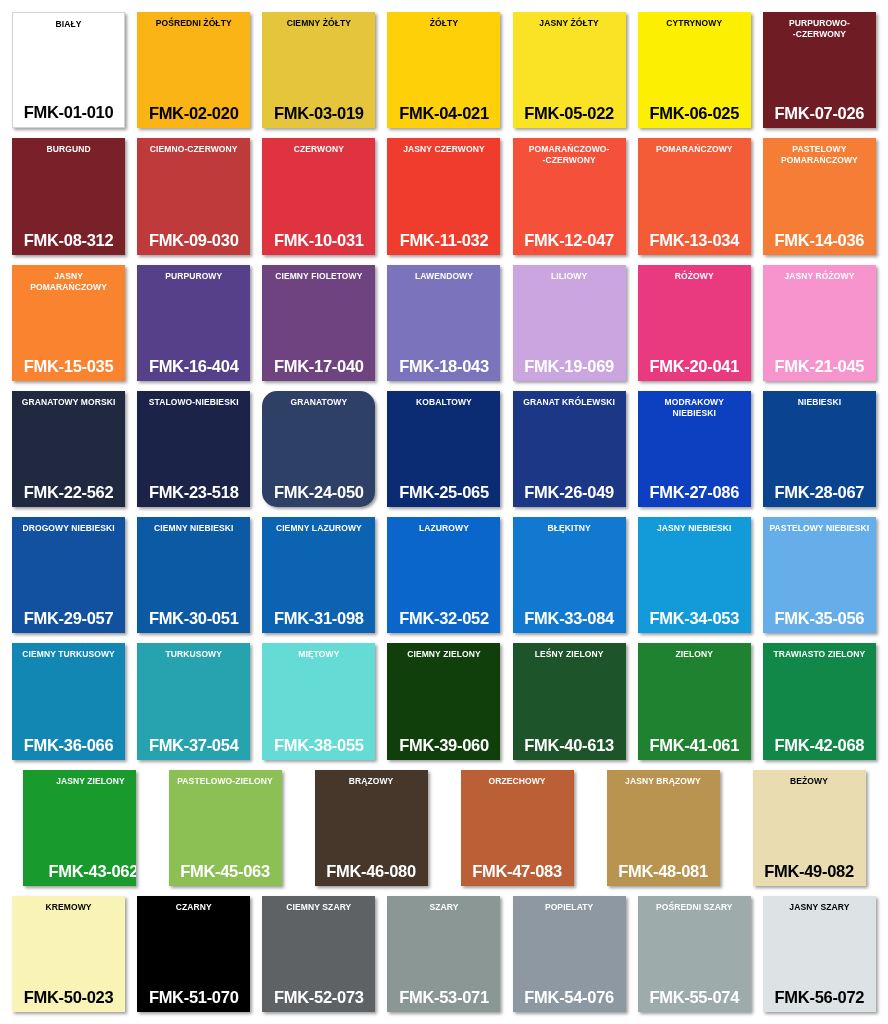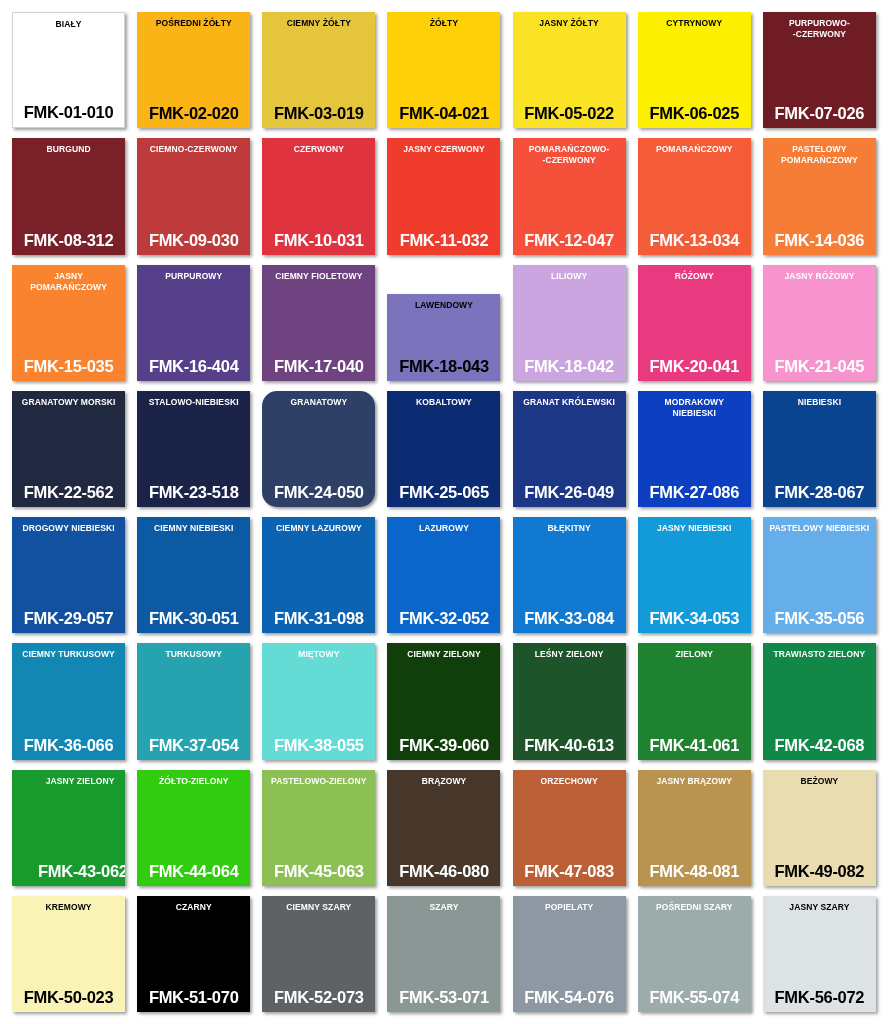--- a/index.html
+++ b/index.html
@@ -175,29 +175,29 @@
           <div class="swatch-code">FMK-16-404</div>
         </div>
       </div>
       <div class="swatch-cell">
         <div class="swatch" style="background: rgb(110, 67, 128); color: rgb(255, 255, 255);">
           <div class="swatch-name">CIEMNY FIOLETOWY</div>
           <div class="swatch-code">FMK-17-040</div>
         </div>
       </div>
       <div class="swatch-cell">
-        <div class="swatch" style="background: rgb(123, 116, 189); color: #000000; margin-top: 29px;">
+        <div class="swatch" style="background: rgb(123, 116, 189); color: #ffffff;">
           <div class="swatch-name">LAWENDOWY</div>
           <div class="swatch-code">FMK-18-043</div>
         </div>
       </div>
       <div class="swatch-cell">
         <div class="swatch" style="background: rgb(203, 165, 223); color: rgb(255, 255, 255);">
           <div class="swatch-name">LILIOWY</div>
-          <div class="swatch-code">FMK-18-042</div>
+          <div class="swatch-code">FMK-19-069</div>
         </div>
       </div>
       <div class="swatch-cell">
         <div class="swatch" style="background: rgb(234, 58, 127); color: rgb(255, 255, 255);">
           <div class="swatch-name">RÓŻOWY</div>
           <div class="swatch-code">FMK-20-041</div>
         </div>
       </div>
       <div class="swatch-cell">
         <div class="swatch" style="background: rgb(247, 148, 205); color: rgb(255, 255, 255);">
@@ -339,26 +339,20 @@
       </div>
     </div>
     <div class="swatch-row">
       <div class="swatch-cell">
         <div class="swatch" style="background: rgb(24, 154, 45); color: rgb(255, 255, 255); padding-left: 26px;">
           <div class="swatch-name">JASNY ZIELONY</div>
           <div class="swatch-code">FMK-43-062</div>
         </div>
       </div>
       <div class="swatch-cell">
-        <div class="swatch" style="background: rgb(49, 204, 16); color: rgb(255, 255, 255);">
-          <div class="swatch-name">ŻÓŁTO-ZIELONY</div>
-          <div class="swatch-code">FMK-44-064</div>
-        </div>
-      </div>
-      <div class="swatch-cell">
         <div class="swatch" style="background: rgb(140, 192, 85); color: rgb(255, 255, 255);">
           <div class="swatch-name">PASTELOWO-ZIELONY</div>
           <div class="swatch-code">FMK-45-063</div>
         </div>
       </div>
       <div class="swatch-cell">
         <div class="swatch" style="background: rgb(70, 55, 42); color: rgb(255, 255, 255);">
           <div class="swatch-name">BRĄZOWY</div>
           <div class="swatch-code">FMK-46-080</div>
         </div>

